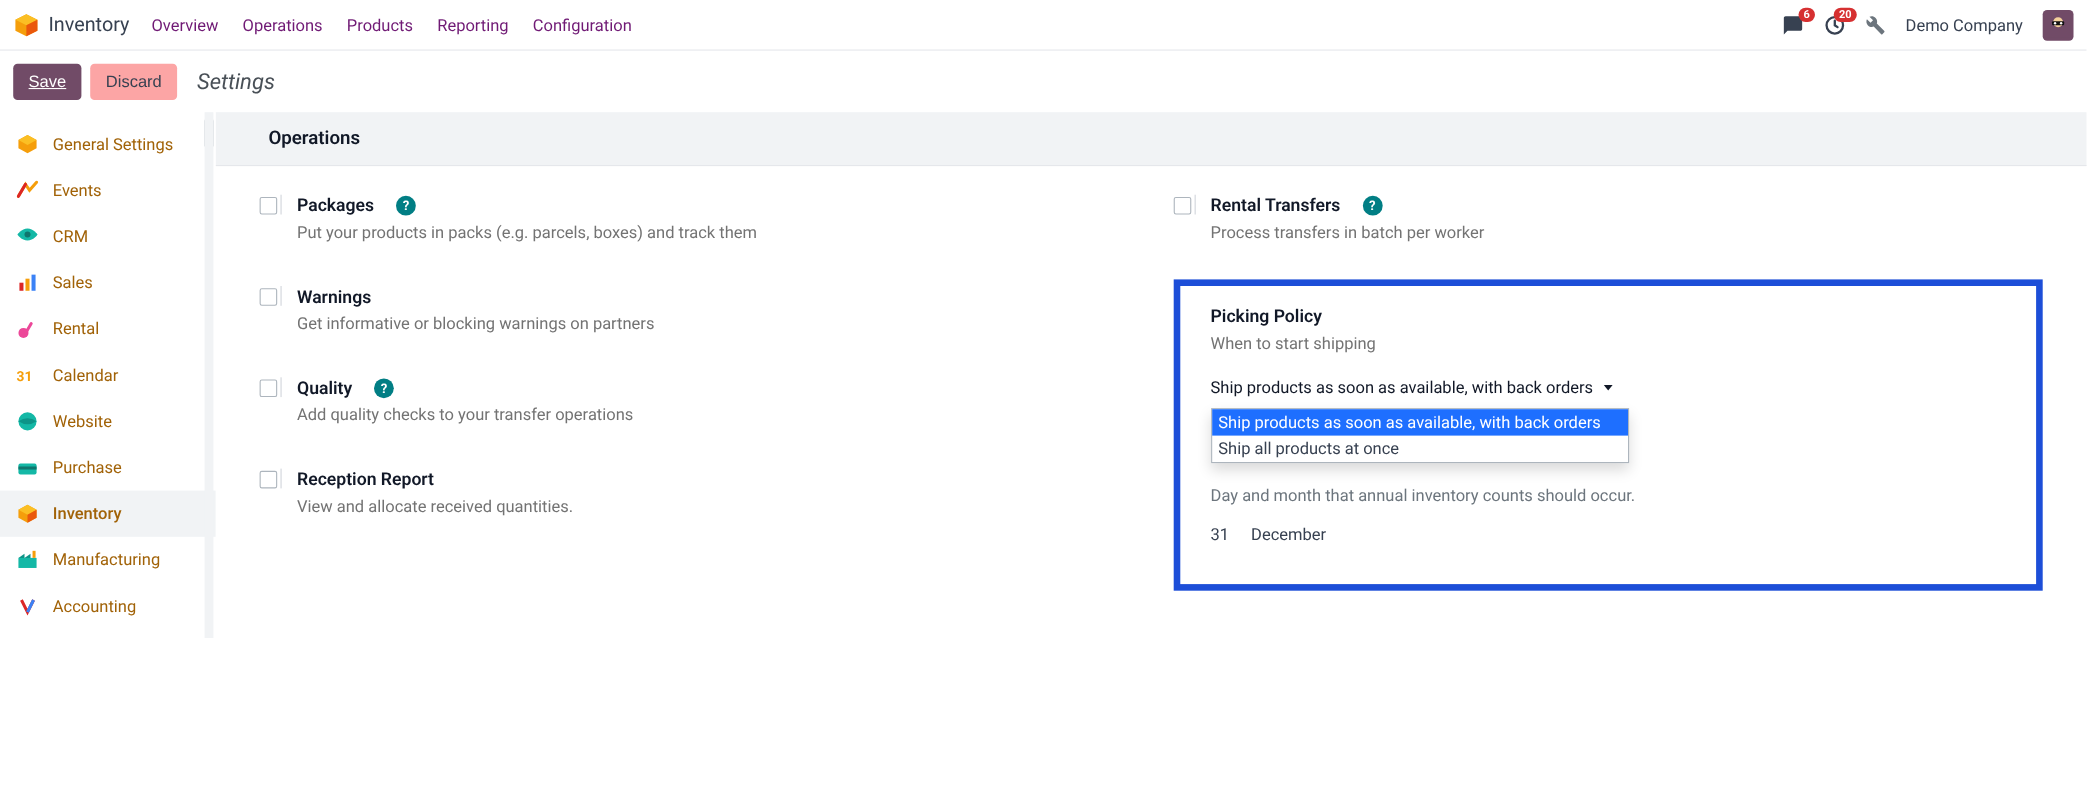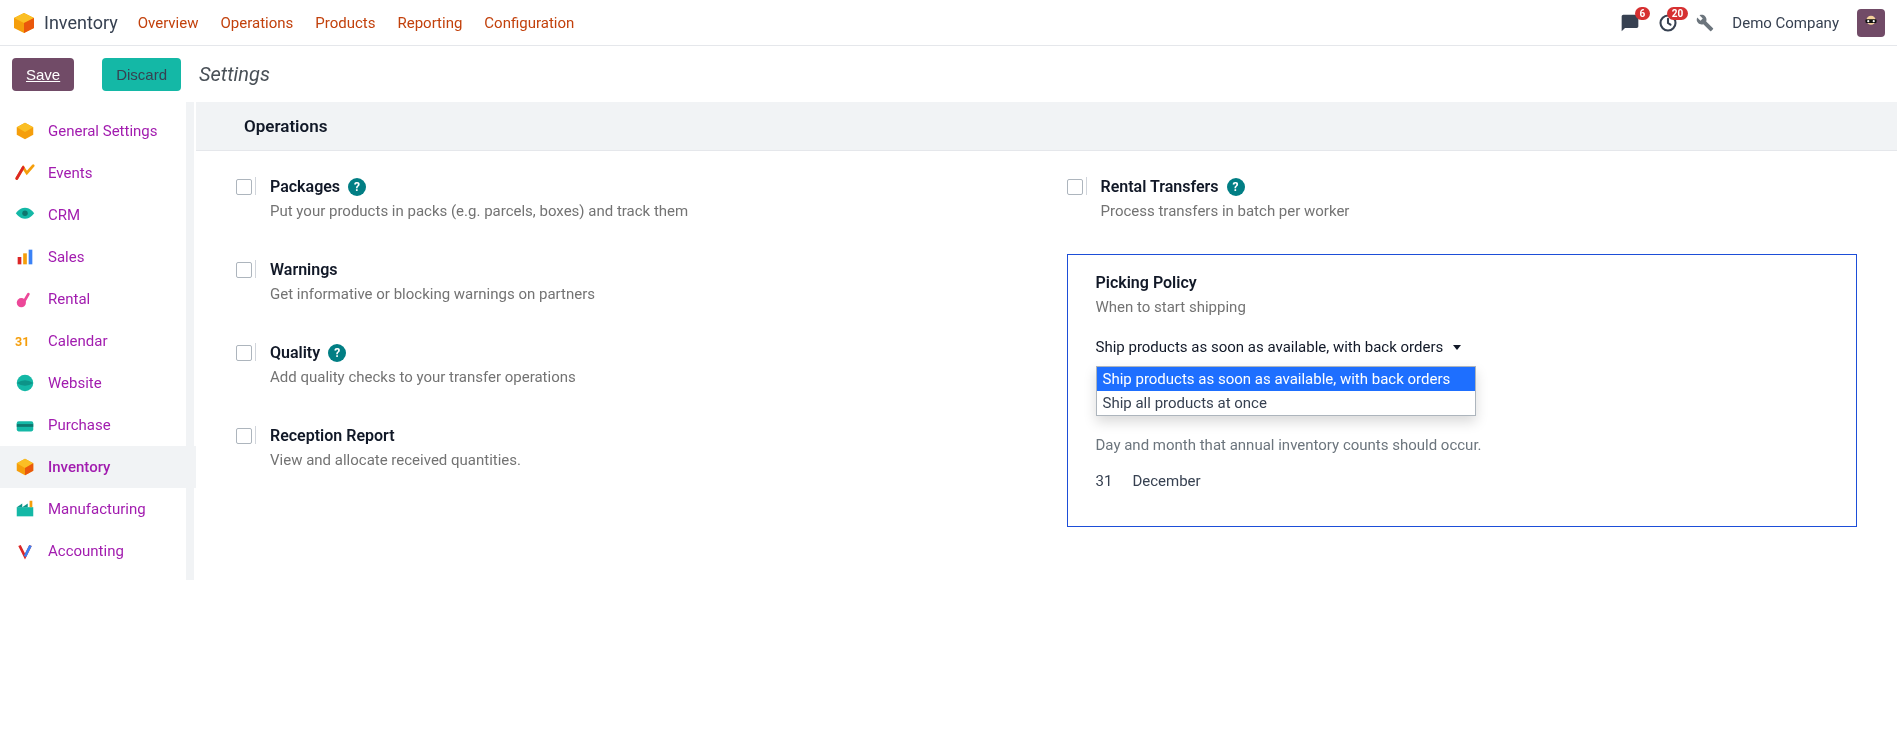--- a/index.html
+++ b/index.html
@@ -1,52 +1,52 @@
 <!DOCTYPE html>
 <html><head>
 <meta charset="utf-8">
 <style>
 * { box-sizing: border-box; margin: 0; padding: 0; }
 body { font-family: -apple-system, BlinkMacSystemFont, "Segoe UI", Roboto, sans-serif; font-size: 14px; color: #374151; background: #fff; width: 1897px; }
 .topnav { display: flex; align-items: center; height: 46px; padding: 0 12px; border-bottom: 1px solid #e5e7eb; }
 .logo { width: 24px; height: 24px; margin-right: 8px; }
 .app-title { font-size: 18px; color: #374151; margin-right: 20px; }
 .nav-menu { display: flex; gap: 22px; }
-.nav-menu a { color: #c2410c; text-decoration: none; font-size: 15px; cursor: pointer; }
+.nav-menu a { color: #701a75; text-decoration: none; font-size: 15px; cursor: pointer; }
 .nav-right { margin-left: auto; display: flex; align-items: center; gap: 18px; }
 .icon-badge { position: relative; display: inline-flex; align-items: center; cursor: pointer; }
 .badge { position: absolute; top: -6px; right: -10px; background: #d63031; color: #fff; font-size: 10px; font-weight: bold; padding: 1px 5px; border-radius: 10px; }
 .company-name { font-size: 15px; color: #374151; }
 .avatar { width: 28px; height: 28px; border-radius: 4px; background: #714B67; display: flex; align-items: center; justify-content: center; }
 .subnav { display: flex; align-items: center; height: 56px; padding: 0 12px; position: relative; }
 .btn-save { background: #714B67; color: #fff; border: none; padding: 8px 14px; font-size: 15px; border-radius: 4px; cursor: pointer; margin-right: 8px; text-decoration: underline; }
-.btn-discard { background: #14b8a6; color: #374151; border: none; padding: 8px 14px; font-size: 15px; border-radius: 4px; cursor: pointer; margin-right: 18px; margin-left: 20px; }
+.btn-discard { background: #fca5a5; color: #374151; border: none; padding: 8px 14px; font-size: 15px; border-radius: 4px; cursor: pointer; margin-right: 18px; }
 .settings-title { font-size: 20px; color: #495057; font-style: italic; }
 .search-wrap { position: absolute; left: 50%; transform: translateX(-50%); width: 510px; }
 .search-input { width: 100%; height: 38px; border: 1px solid #ced4da; border-radius: 4px; padding: 0 12px 0 38px; font-size: 15px; }
 .search-icon-wrap { position: absolute; left: 12px; top: 50%; transform: translateY(-50%); color: #6c757d; }
 .main-wrap { display: flex; }
 .sidebar { width: 196px; background: #fff; padding: 8px 0; position: relative; }
 .sidebar::after { content: ""; position: absolute; right: 2px; top: 0; bottom: 0; width: 8px; background: #f1f3f5; }
 .sidebar-scroll-thumb { position: absolute; right: 2px; top: 4px; width: 8px; height: 30px; background: #adb5bd; border-radius: 4px; }
-.sidebar-item { display: flex; align-items: center; gap: 12px; padding: 10px 14px; cursor: pointer; color: #a21caf; font-size: 15px; }
+.sidebar-item { display: flex; align-items: center; gap: 12px; padding: 10px 14px; cursor: pointer; color: #a16207; font-size: 15px; }
 .sidebar-item.active { background: #f1f3f5; font-weight: 500; }
 .sb-icon { width: 22px; height: 22px; display: flex; align-items: center; justify-content: center; flex-shrink: 0; }
 .content { flex: 1; }
 .section-header { background: #f1f3f5; padding: 14px 48px; font-size: 17px; font-weight: 600; color: #111827; border-bottom: 1px solid #e5e7eb; }
 .settings-grid { display: flex; gap: 40px; padding: 20px 40px 40px 40px; }
 .col { flex: 1; }
 .setting-row { display: flex; gap: 14px; margin-bottom: 34px; align-items: flex-start; padding-top: 6px; }
 .checkbox-col { width: 20px; padding-top: 2px; border-right: 1px solid #d1d5db; padding-right: 14px; }
 .chk { width: 16px; height: 16px; border: 1px solid #adb5bd; border-radius: 2px; display: block; cursor: pointer; }
 .setting-body { flex: 1; }
-.setting-title { font-size: 16px; font-weight: 600; color: #111827; display: flex; align-items: center; gap: 8px; margin-bottom: 6px; }
+.setting-title { font-size: 16px; font-weight: 600; color: #111827; display: flex; align-items: center; gap: 20px; margin-bottom: 6px; }
 .help-icon { width: 18px; height: 18px; border-radius: 50%; background: #017E84; color: #fff; font-size: 12px; font-weight: bold; display: inline-flex; align-items: center; justify-content: center; cursor: pointer; }
 .setting-desc { font-size: 15px; color: #737373; }
-.highlight-box { border: 1px solid #1d4ed8; padding: 18px 28px 36px 28px; }
+.highlight-box { border: 6px solid #1d4ed8; padding: 18px 28px 36px 28px; }
 .picking-block { margin-bottom: 14px; }
 .select-display { font-size: 15px; color: #111827; padding: 4px 0; display: flex; align-items: center; gap: 6px; cursor: pointer; }
 .caret { width: 0; height: 0; border-left: 4px solid transparent; border-right: 4px solid transparent; border-top: 5px solid #111827; margin-left: 4px; }
 .dropdown { border: 1px solid #adb5bd; background: #fff; box-shadow: 0 6px 12px rgba(0,0,0,0.15); width: 380px; margin-top: 6px; }
 .dropdown-option { padding: 3px 6px; font-size: 15px; cursor: pointer; }
 .dropdown-option.selected { background: #1e6fff; color: #fff; }
 .annual-row { display: flex; align-items: center; gap: 20px; margin-top: 18px; font-size: 15px; }
 .annual-desc { font-size: 15px; color: #6c757d; margin-top: 20px; }
 svg { display: block; }
 </style>

